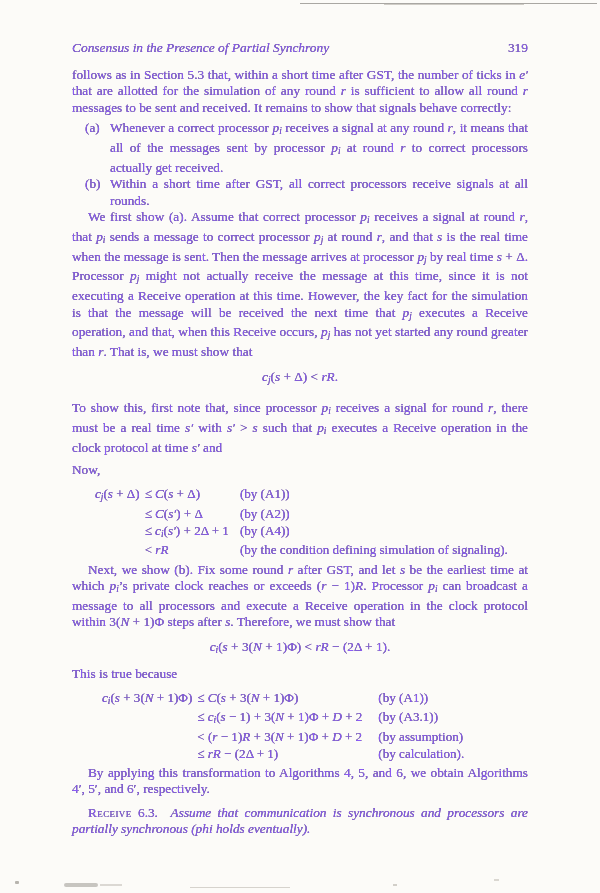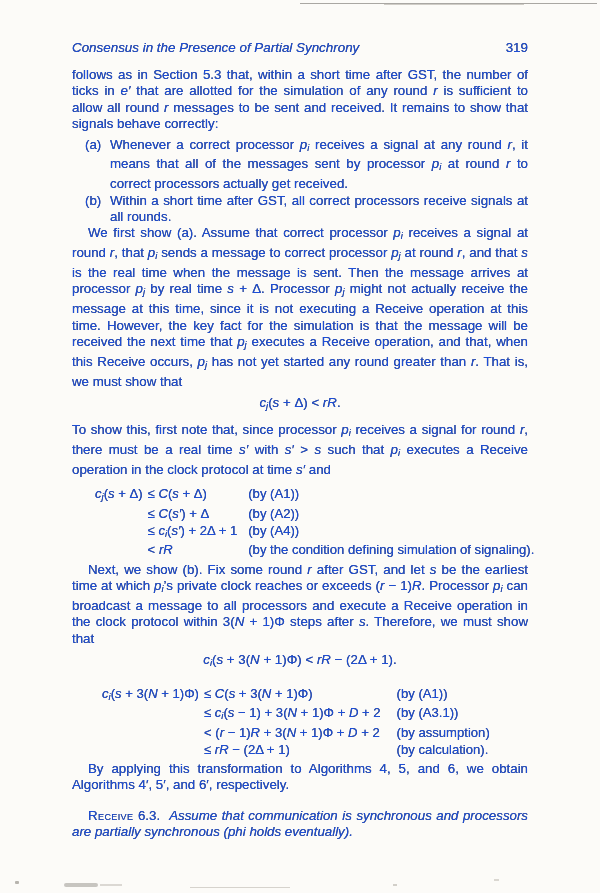--- a/index.html
+++ b/index.html
@@ -1,22 +1,22 @@
 <!DOCTYPE html>
 <html><head>
 <meta charset="utf-8">
 <style>
   html, body { margin: 0; padding: 0; }
   .page {
     position: relative;
     width: 600px;
     height: 893px;
     background: #fcfbf8;
-    font-family: Liberation Sans, sans-serif;
-    color: #1d4ed8;
+    font-family: Liberation Serif, serif;
+    color: #8b5cf6;
     overflow: hidden;
   }
   .column {
     position: absolute;
     left: 72px;
     top: 40px;
     width: 456px;
   }
   .running-head {
     display: flex;
@@ -33,29 +33,29 @@
     line-height: 16.4px;
     text-align: justify;
   }
   p { margin: 0; }
   .indent { text-indent: 16px; }
   .mt2 { margin-top: 8px; }
   .mt4 { margin-top: 4px; }
   .mt5 { margin-top: 3px; }
   .mt6 { margin-top: 6px; }
   .mt8 { margin-top: 8px; }
-  .mt9 { margin-top: 14px; }
+  .mt9 { margin-top: 7px; }
   .list { margin: 4px 0 0 13px; }
   .list-row { display: grid; grid-template-columns: 25px 1fr; }
   .list-label { text-align: left; }
   .equation {
     text-align: center;
     margin-top: 4px;
     margin-bottom: 3px;
-    line-height: 17px;
+    line-height: 23px;
   }
   table.deriv {
     border-collapse: collapse;
     font-size: 13.1px;
     line-height: 16.4px;
   }
   table.deriv td { padding: 0; vertical-align: baseline; white-space: nowrap; }
   table.deriv td.lhs { text-align: right; padding-right: 5px; }
   .deriv-1 { margin-left: 23px; }
   .deriv-1 td.note { padding-left: 11px; }
@@ -118,20 +118,21 @@
         </div>
       </div>
 
       <p class="indent"><span>We first show (a). Assume that correct processor </span><span class="seg-i">p</span><span class="seg-isub">i</span><span> receives a signal at round </span><span class="seg-i">r</span><span>, that </span><span class="seg-i">p</span><span class="seg-isub">i</span><span> sends a message to correct processor </span><span class="seg-i">p</span><span class="seg-isub">j</span><span> at round </span><span class="seg-i">r</span><span>, and that </span><span class="seg-i">s</span><span> is the real time when the message is sent. Then the message arrives at processor </span><span class="seg-i">p</span><span class="seg-isub">j</span><span> by real time </span><span class="seg-i">s</span><span> + Δ. Processor </span><span class="seg-i">p</span><span class="seg-isub">j</span><span> might not actually receive the message at this time, since it is not executing a Receive operation at this time. However, the key fact for the simulation is that the message will be received the next time that </span><span class="seg-i">p</span><span class="seg-isub">j</span><span> executes a Receive operation, and that, when this Receive occurs, </span><span class="seg-i">p</span><span class="seg-isub">j</span><span> has not yet started any round greater than </span><span class="seg-i">r</span><span>. That is, we must show that</span></p>
 
       <div class="equation"><span class="seg-i">c</span><span class="seg-isub">j</span><span>(</span><span class="seg-i">s</span><span> + Δ) &lt; </span><span class="seg-i">rR</span><span>.</span></div>
 
       <p class="mt2"><span>To show this, first note that, since processor </span><span class="seg-i">p</span><span class="seg-isub">i</span><span> receives a signal for round </span><span class="seg-i">r</span><span>, there must be a real time </span><span class="seg-i">s′</span><span> with </span><span class="seg-i">s′</span><span> &gt; </span><span class="seg-i">s</span><span> such that </span><span class="seg-i">p</span><span class="seg-isub">i</span><span> executes a Receive operation in the clock protocol at time </span><span class="seg-i">s′</span><span> and</span></p>
 
 
+      <p class="mt6"><span>Now,</span></p>
 
       <table class="deriv deriv-1 mt8">
         <tbody>
             <tr>
           <td class="lhs"><span class="seg-i">c</span><span class="seg-isub">j</span><span>(</span><span class="seg-i">s</span><span> + Δ)</span></td>
           <td class="expr"><span>≤ </span><span class="seg-i">C</span><span>(</span><span class="seg-i">s</span><span> + Δ)</span></td>
           <td class="note"><span>(by (A1))</span></td>
         </tr>
         <tr>
           <td class="lhs"></td>
@@ -148,20 +149,21 @@
           <td class="expr"><span>&lt; </span><span class="seg-i">rR</span></td>
           <td class="note"><span>(by the condition defining simulation of signaling).</span></td>
         </tr>
       </tbody>
         </table>
 
       <p class="indent mt5"><span>Next, we show (b). Fix some round </span><span class="seg-i">r</span><span> after GST, and let </span><span class="seg-i">s</span><span> be the earliest time at which </span><span class="seg-i">p</span><span class="seg-isub">i</span><span>’s private clock reaches or exceeds (</span><span class="seg-i">r</span><span> − 1)</span><span class="seg-i">R</span><span>. Processor </span><span class="seg-i">p</span><span class="seg-isub">i</span><span> can broadcast a message to all processors and execute a Receive operation in the clock protocol within 3(</span><span class="seg-i">N</span><span> + 1)Φ steps after </span><span class="seg-i">s</span><span>. Therefore, we must show that</span></p>
 
       <div class="equation mt4"><span class="seg-i">c</span><span class="seg-isub">i</span><span>(</span><span class="seg-i">s</span><span> + 3(</span><span class="seg-i">N</span><span> + 1)Φ) &lt; </span><span class="seg-i">rR</span><span> − (2Δ + 1).</span></div>
 
+      <p class="mt4"><span>This is true because</span></p>
 
       <table class="deriv deriv-2 mt9">
         <tbody>
             <tr>
           <td class="lhs"><span class="seg-i">c</span><span class="seg-isub">i</span><span>(</span><span class="seg-i">s</span><span> + 3(</span><span class="seg-i">N</span><span> + 1)Φ)</span></td>
           <td class="expr"><span>≤ </span><span class="seg-i">C</span><span>(</span><span class="seg-i">s</span><span> + 3(</span><span class="seg-i">N</span><span> + 1)Φ)</span></td>
           <td class="note"><span>(by (A1))</span></td>
         </tr>
         <tr>
           <td class="lhs"></td>

